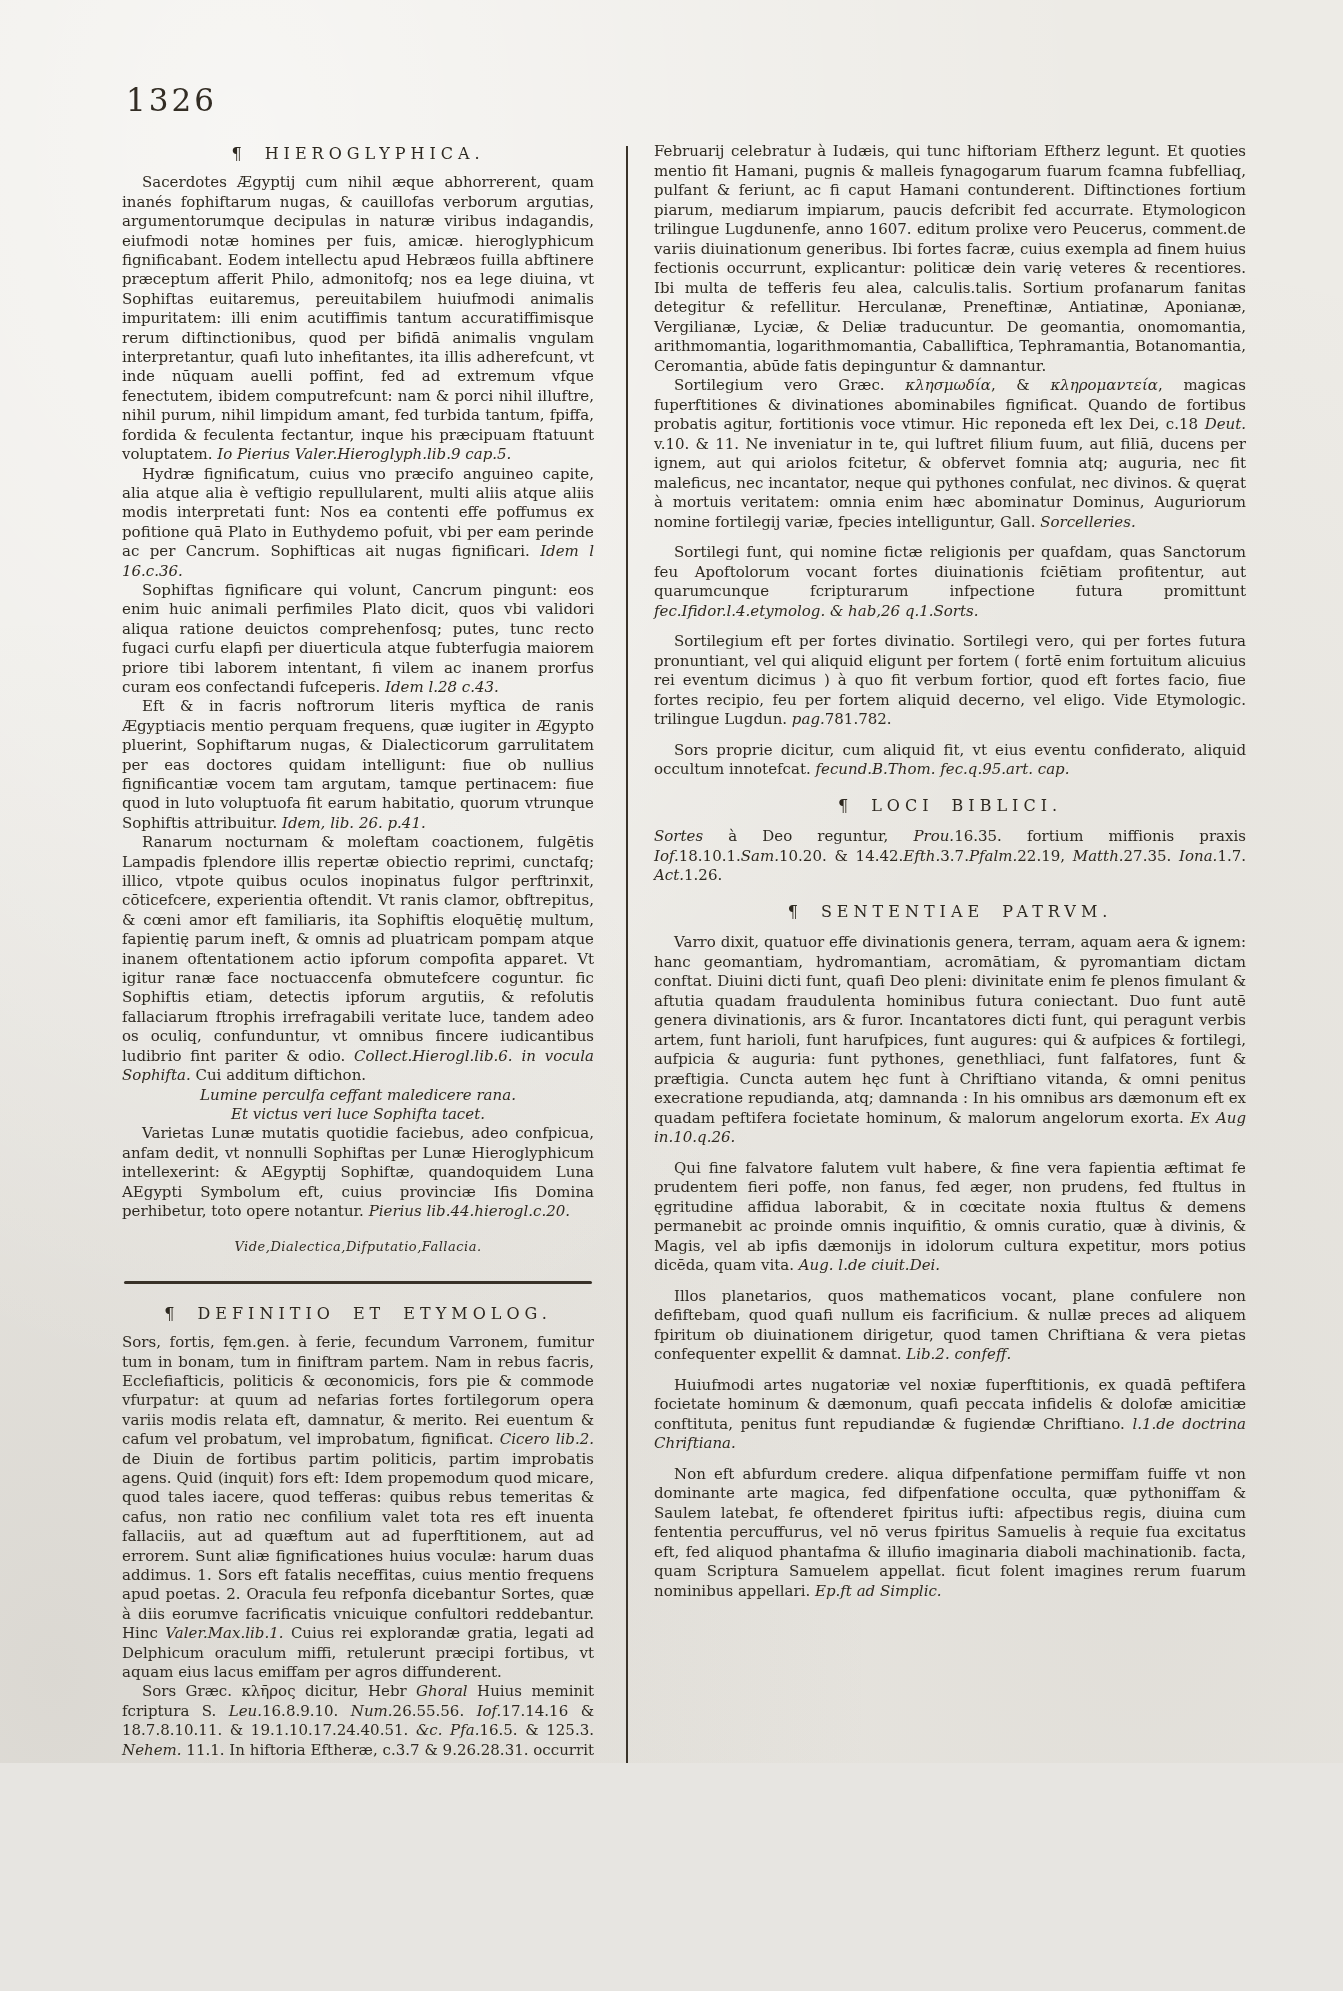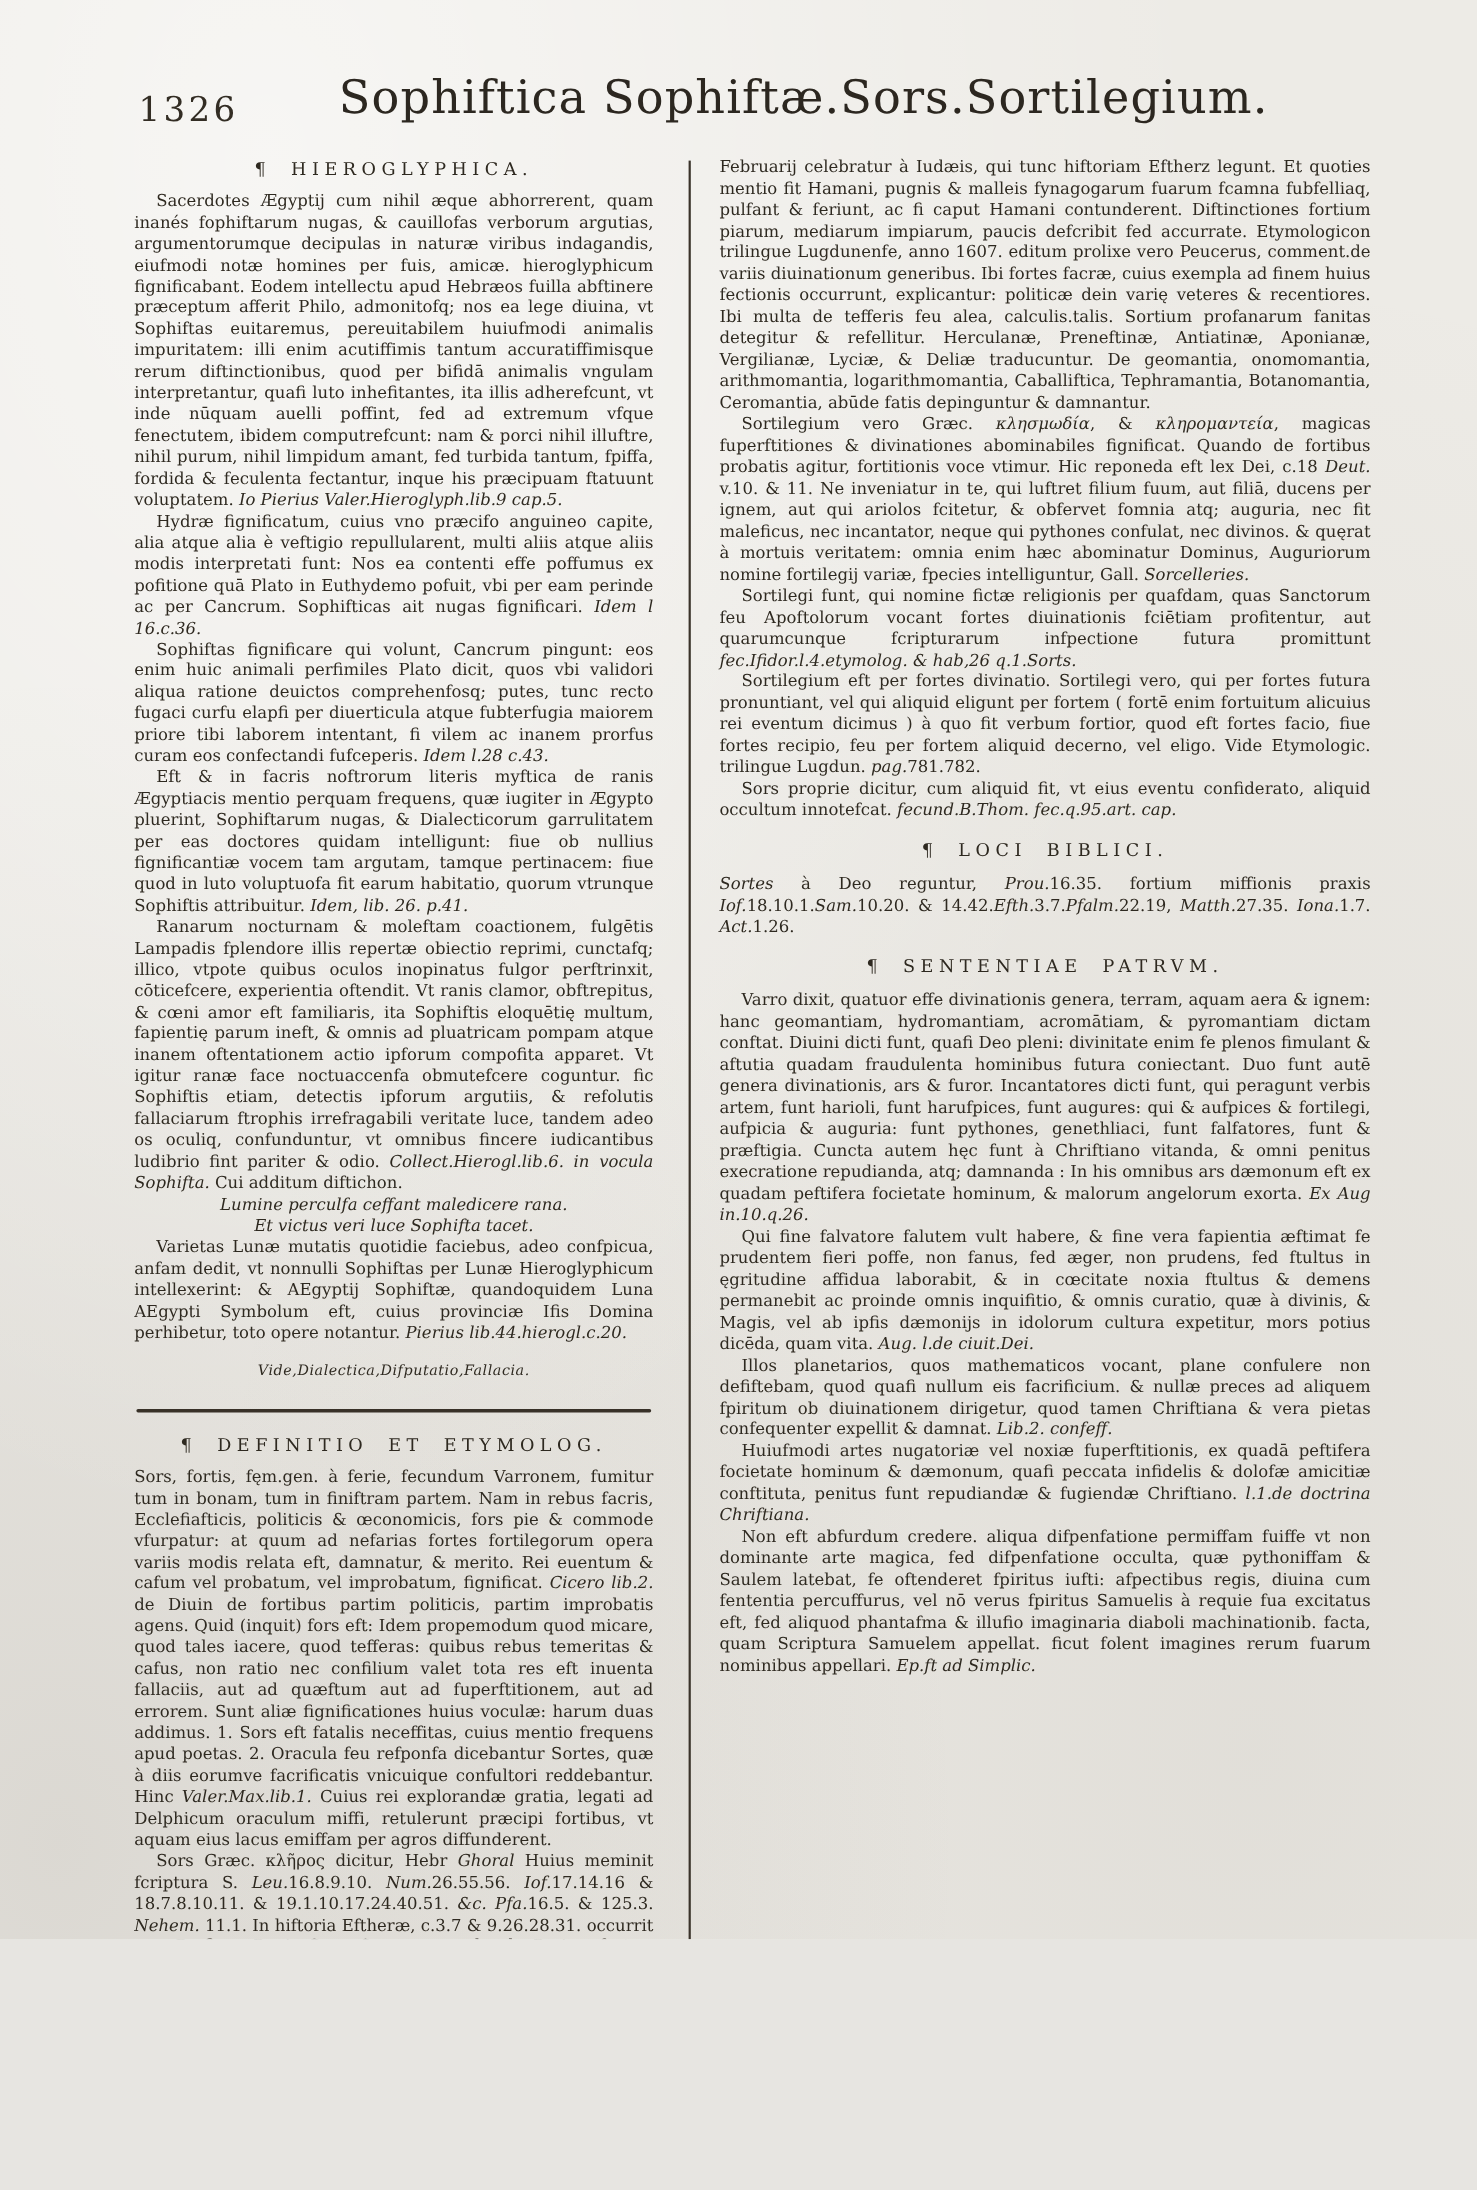--- a/index.html
+++ b/index.html
@@ -33,37 +33,36 @@
   .col-left{width:472px;font-size:15px;line-height:19.4px;}
   .col-right{width:592px;font-size:15px;line-height:19.5px;}
   .divider{width:2px;height:1736px;background:#3a332a;margin:4px 26px 0 32px;flex:none;}
   .sec-heading{
     text-align:center;font-size:16px;letter-spacing:5px;word-spacing:8px;
     margin:2px 0 10px;white-space:nowrap;
   }
   .sec-heading.gap{margin-top:16px;margin-bottom:12px;}
   .para{margin:0;text-indent:20px;}
   .para.no-indent{text-indent:0;}
-  .para.gap{margin-top:0;}
+  .para.gap{margin-top:11px;}
   .verse{text-align:center;font-style:italic;}
   .crossref{text-align:center;font-style:italic;font-size:13px;margin:16px 0 16px;letter-spacing:.5px;}
   .rule-h{height:3px;background:#383128;margin:24px 2px 20px;border-radius:2px;}
   .big-title{
     text-align:center;font-size:58px;margin:2px 0 14px;line-height:1.05;
     color:#2c2720;letter-spacing:1px;
   }
   .catchword{position:absolute;left:1108px;top:1878px;font-size:16px;letter-spacing:1px;}
   i{font-style:italic;}
 </style>
 </head>
 <body>
 
 <div class="page">
   <div class="pagenum">1326</div>
-  <h1 class="running-title">Sophiftica Sophiftæ.Sors.Sortilegium.</h1>
 
   <div class="columns">
     <div class="col col-left" id="col-left">
         <div class="sec-heading">¶ HIEROGLYPHICA.</div>
         <p class="para"><span>Sacerdotes Ægyptij cum nihil æque abhorrerent, quam inanés fophiftarum nugas, &amp; cauillofas verborum argutias, argumentorumque decipulas in naturæ viribus indagandis, eiufmodi notæ homines per fuis, amicæ. hieroglyphicum fignificabant. Eodem intellectu apud Hebræos fuilla abftinere præceptum afferit Philo, admonitofq; nos ea lege diuina, vt Sophiftas euitaremus, pereuitabilem huiufmodi animalis impuritatem: illi enim acutiffimis tantum accuratiffimisque rerum diftinctionibus, quod per bifidā animalis vngulam interpretantur, quafi luto inhefitantes, ita illis adherefcunt, vt inde nūquam auelli poffint, fed ad extremum vfque fenectutem, ibidem computrefcunt: nam &amp; porci nihil illuftre, nihil purum, nihil limpidum amant, fed turbida tantum, fpiffa, fordida &amp; feculenta fectantur, inque his præcipuam ftatuunt voluptatem. </span><i>Io Pierius Valer.Hieroglyph.lib.9 cap.5.</i></p>
         <p class="para"><span>Hydræ fignificatum, cuius vno præcifo anguineo capite, alia atque alia è veftigio repullularent, multi aliis atque aliis modis interpretati funt: Nos ea contenti effe poffumus ex pofitione quā Plato in Euthydemo pofuit, vbi per eam perinde ac per Cancrum. Sophifticas ait nugas fignificari. </span><i>Idem l 16.c.36.</i></p>
         <p class="para"><span>Sophiftas fignificare qui volunt, Cancrum pingunt: eos enim huic animali perfimiles Plato dicit, quos vbi validori aliqua ratione deuictos comprehenfosq; putes, tunc recto fugaci curfu elapfi per diuerticula atque fubterfugia maiorem priore tibi laborem intentant, fi vilem ac inanem prorfus curam eos confectandi fufceperis. </span><i>Idem l.28 c.43.</i></p>
         <p class="para"><span>Eft &amp; in facris noftrorum literis myftica de ranis Ægyptiacis mentio perquam frequens, quæ iugiter in Ægypto pluerint, Sophiftarum nugas, &amp; Dialecticorum garrulitatem per eas doctores quidam intelligunt: fiue ob nullius fignificantiæ vocem tam argutam, tamque pertinacem: fiue quod in luto voluptuofa fit earum habitatio, quorum vtrunque Sophiftis attribuitur. </span><i>Idem, lib. 26. p.41.</i></p>
         <p class="para"><span>Ranarum nocturnam &amp; moleftam coactionem, fulgētis Lampadis fplendore illis repertæ obiectio reprimi, cunctafq; illico, vtpote quibus oculos inopinatus fulgor perftrinxit, cōticefcere, experientia oftendit. Vt ranis clamor, obftrepitus, &amp; cœni amor eft familiaris, ita Sophiftis eloquētię multum, fapientię parum ineft, &amp; omnis ad pluatricam pompam atque inanem oftentationem actio ipforum compofita apparet. Vt igitur ranæ face noctuaccenfa obmutefcere coguntur. fic Sophiftis etiam, detectis ipforum argutiis, &amp; refolutis fallaciarum ftrophis irrefragabili veritate luce, tandem adeo os oculiq, confunduntur, vt omnibus fincere iudicantibus ludibrio fint pariter &amp; odio. </span><i>Collect.Hierogl.lib.6. in vocula Sophifta.</i><span> Cui additum diftichon.</span></p>
         <div class="verse"><i>Lumine perculfa ceffant maledicere rana.</i></div>

